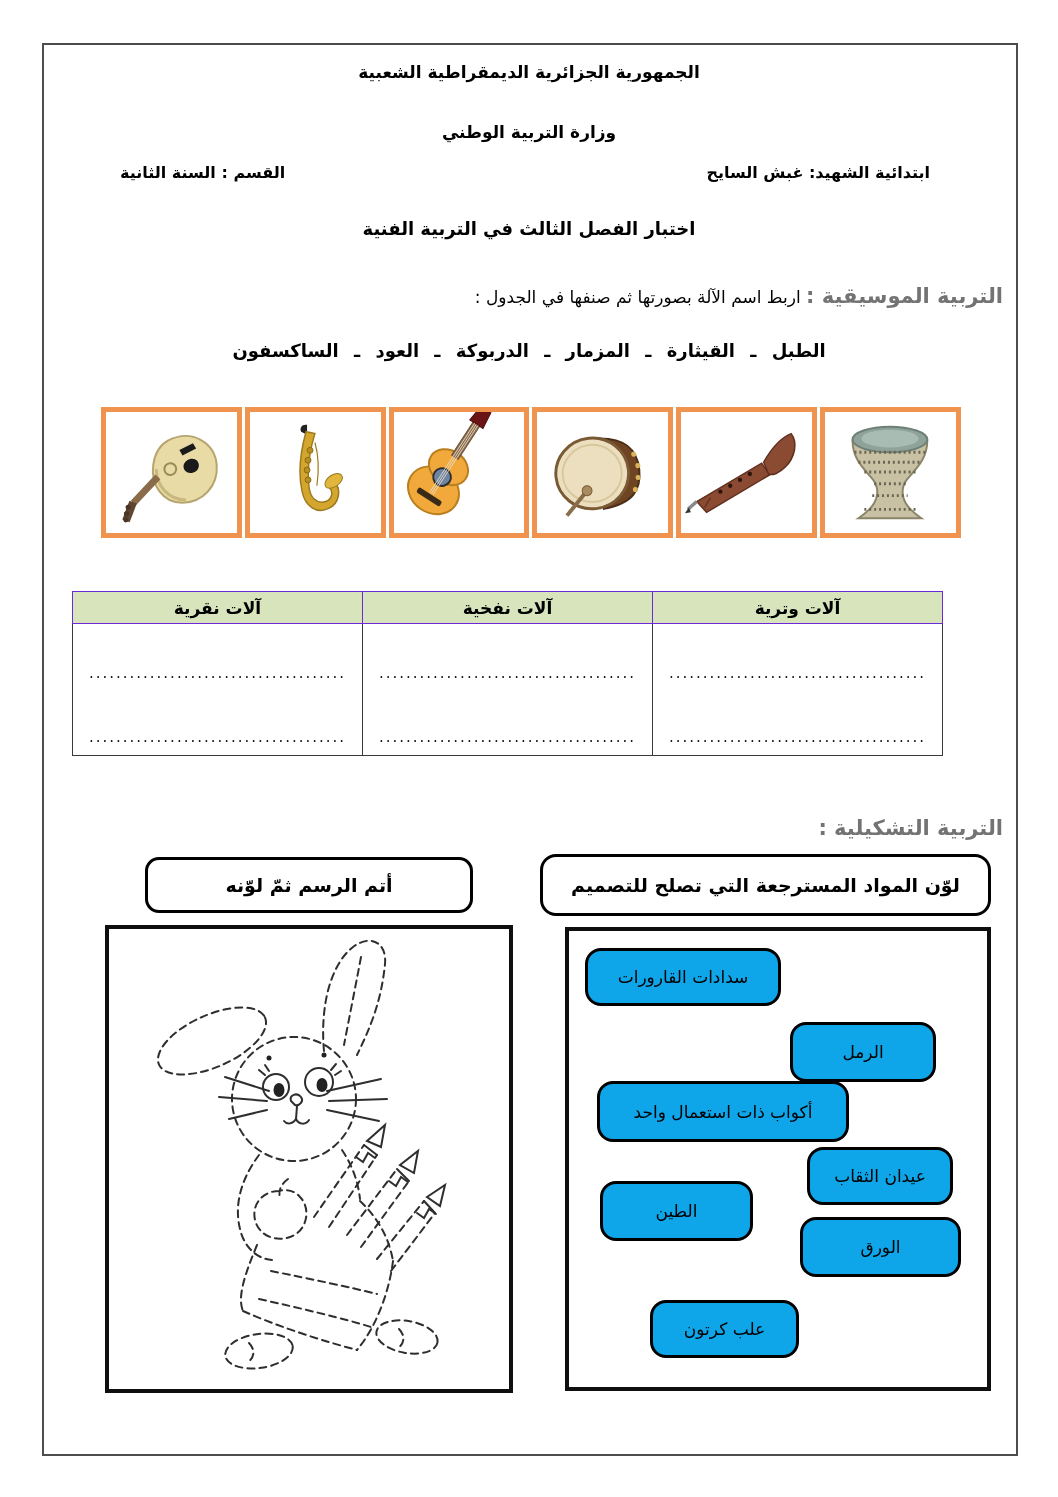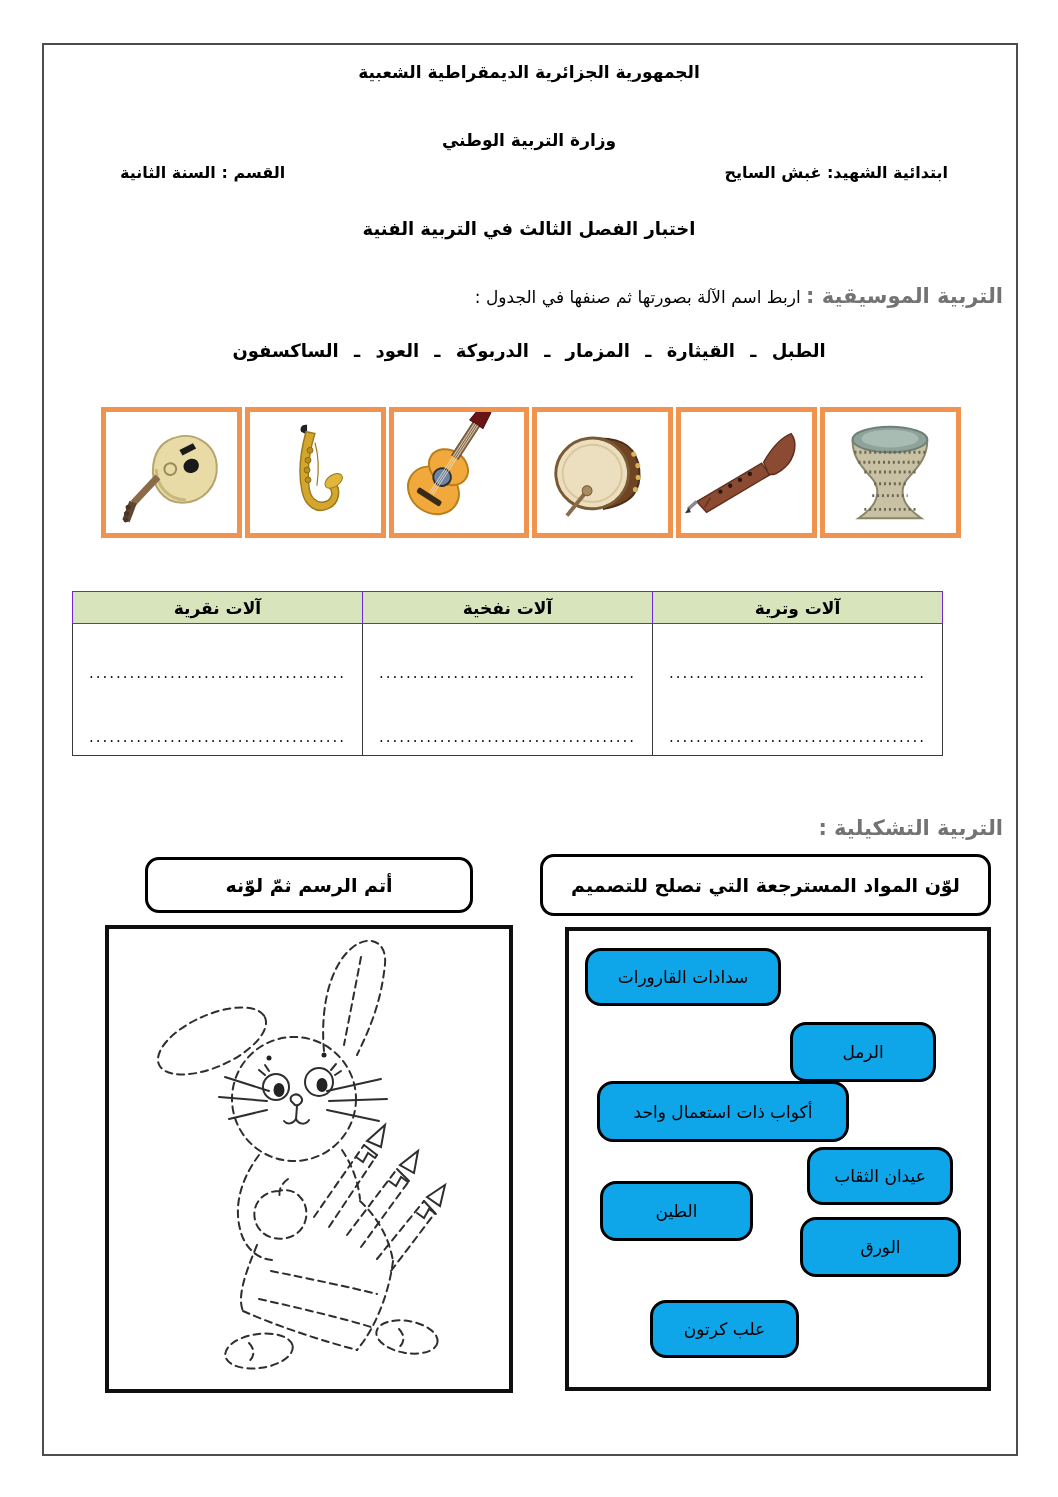--- a/index.html
+++ b/index.html
@@ -4,22 +4,22 @@
 <style>
   html,body{margin:0;padding:0;background:#fff;}
   body{
     width:1058px;height:1497px;position:relative;overflow:hidden;
     font-family:"DejaVu Sans", sans-serif;direction:rtl;color:#000;
   }
   .abs{position:absolute;}
   .page-border{left:42px;top:43px;width:972px;height:1409px;border:2px solid #4d4d4d;}
   .center-line{left:0;width:100%;text-align:center;font-weight:bold;}
   .hdr1{top:62px;font-size:17px;}
-  .hdr2{top:122px;font-size:17px;margin-top:8px;}
-  .school{top:163px;right:110px;font-weight:bold;font-size:16px;}
+  .hdr2{top:122px;font-size:17px;}
+  .school{top:163px;right:128px;font-weight:bold;font-size:16px;}
   .classinfo{top:163px;left:120px;font-weight:bold;font-size:16px;}
   .exam-title{top:218px;font-size:18px;letter-spacing:.5px;}
   .music-line{top:284px;right:55px;width:930px;font-size:17px;}
   .red-heading{color:#737373;font-weight:bold;font-size:21px;}
   .instr-names{top:340px;font-size:18px;word-spacing:9px;}
   .images-row{top:407px;left:101px;width:860px;height:131px;display:flex;gap:3px;direction:ltr;}
   .img-cell{flex:1;border:5px solid #F0934E;background:#fff;display:flex;align-items:center;justify-content:center;overflow:hidden;}
   .img-cell svg{width:100%;height:100%;}
   table.class-table{top:591px;left:72px;width:871px;border-collapse:collapse;direction:rtl;table-layout:fixed;position:absolute;}
   table.class-table th{
@@ -29,21 +29,21 @@
   table.class-table td{
     border:1px solid #3a3a3a;height:131px;background:#fff;
     text-align:center;vertical-align:top;padding:0;
   }
   .dots-line{font-size:15px;letter-spacing:2px;color:#1a1a1a;line-height:14px;white-space:nowrap;overflow:hidden;}
   .dots-a{margin-top:42px;}
   .dots-b{margin-top:50px;}
   .arts-heading{top:816px;right:55px;}
   .title-box{border:3px solid #000;border-radius:14px;background:#fff;display:flex;align-items:center;justify-content:center;font-weight:bold;font-size:19px;text-align:left;}
   .draw-title{left:145px;top:857px;width:322px;height:50px;}
-  .materials-title{left:540px;top:854px;width:445px;height:56px;}
+  .materials-title{left:540px;top:854px;width:445px;height:56px;border-radius:16px;}
   .drawing-box{left:105px;top:925px;width:400px;height:460px;border:4px solid #0f0f0f;background:#fff;}
   .drawing-box svg{width:100%;height:100%;}
   .materials-box{left:565px;top:927px;width:418px;height:456px;border:4px solid #0f0f0f;background:#fff;}
   .mat{position:absolute;border:3px solid #000;border-radius:16px;background:#0ea5e9;display:flex;align-items:center;justify-content:center;font-size:17px;}
   .m1{left:16px;top:17px;width:190px;height:52px;}
   .m2{left:221px;top:79px;width:140px;height:54px;margin-top:12px;}
   .m3{left:28px;top:150px;width:246px;height:55px;}
   .m4{left:238px;top:216px;width:140px;height:52px;}
   .m5{left:31px;top:250px;width:147px;height:54px;}
   .m6{left:231px;top:286px;width:155px;height:54px;}

